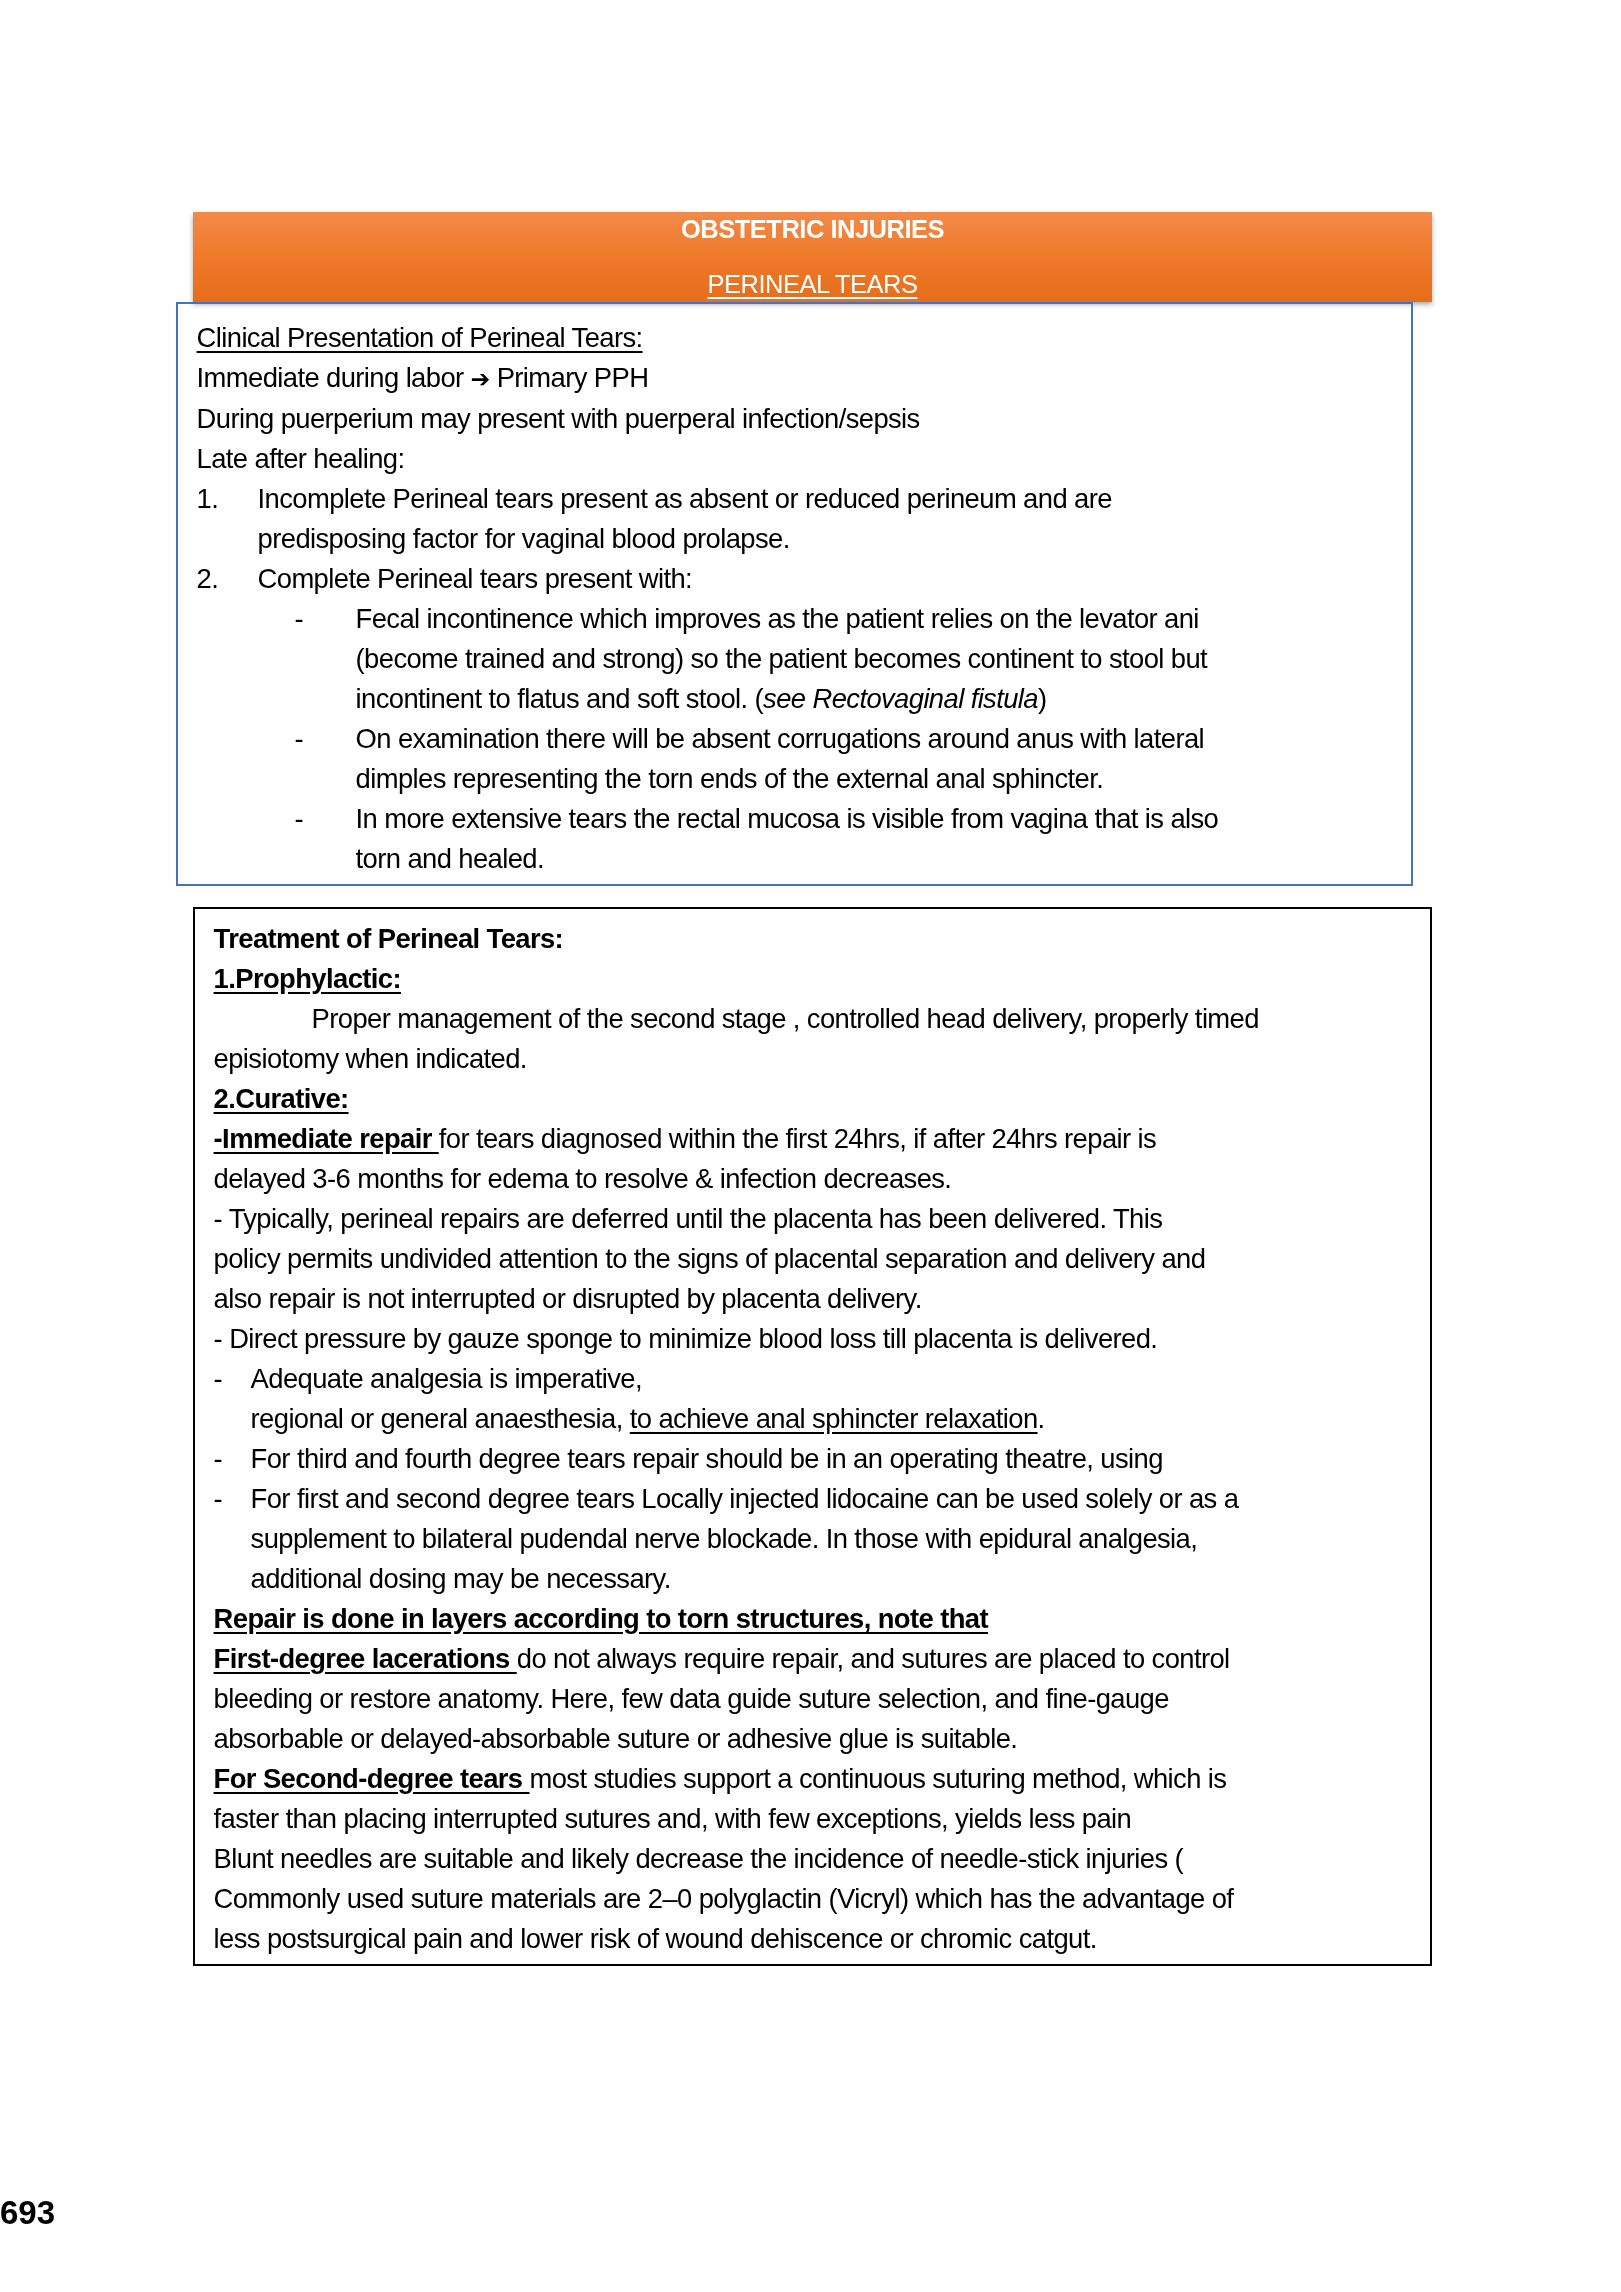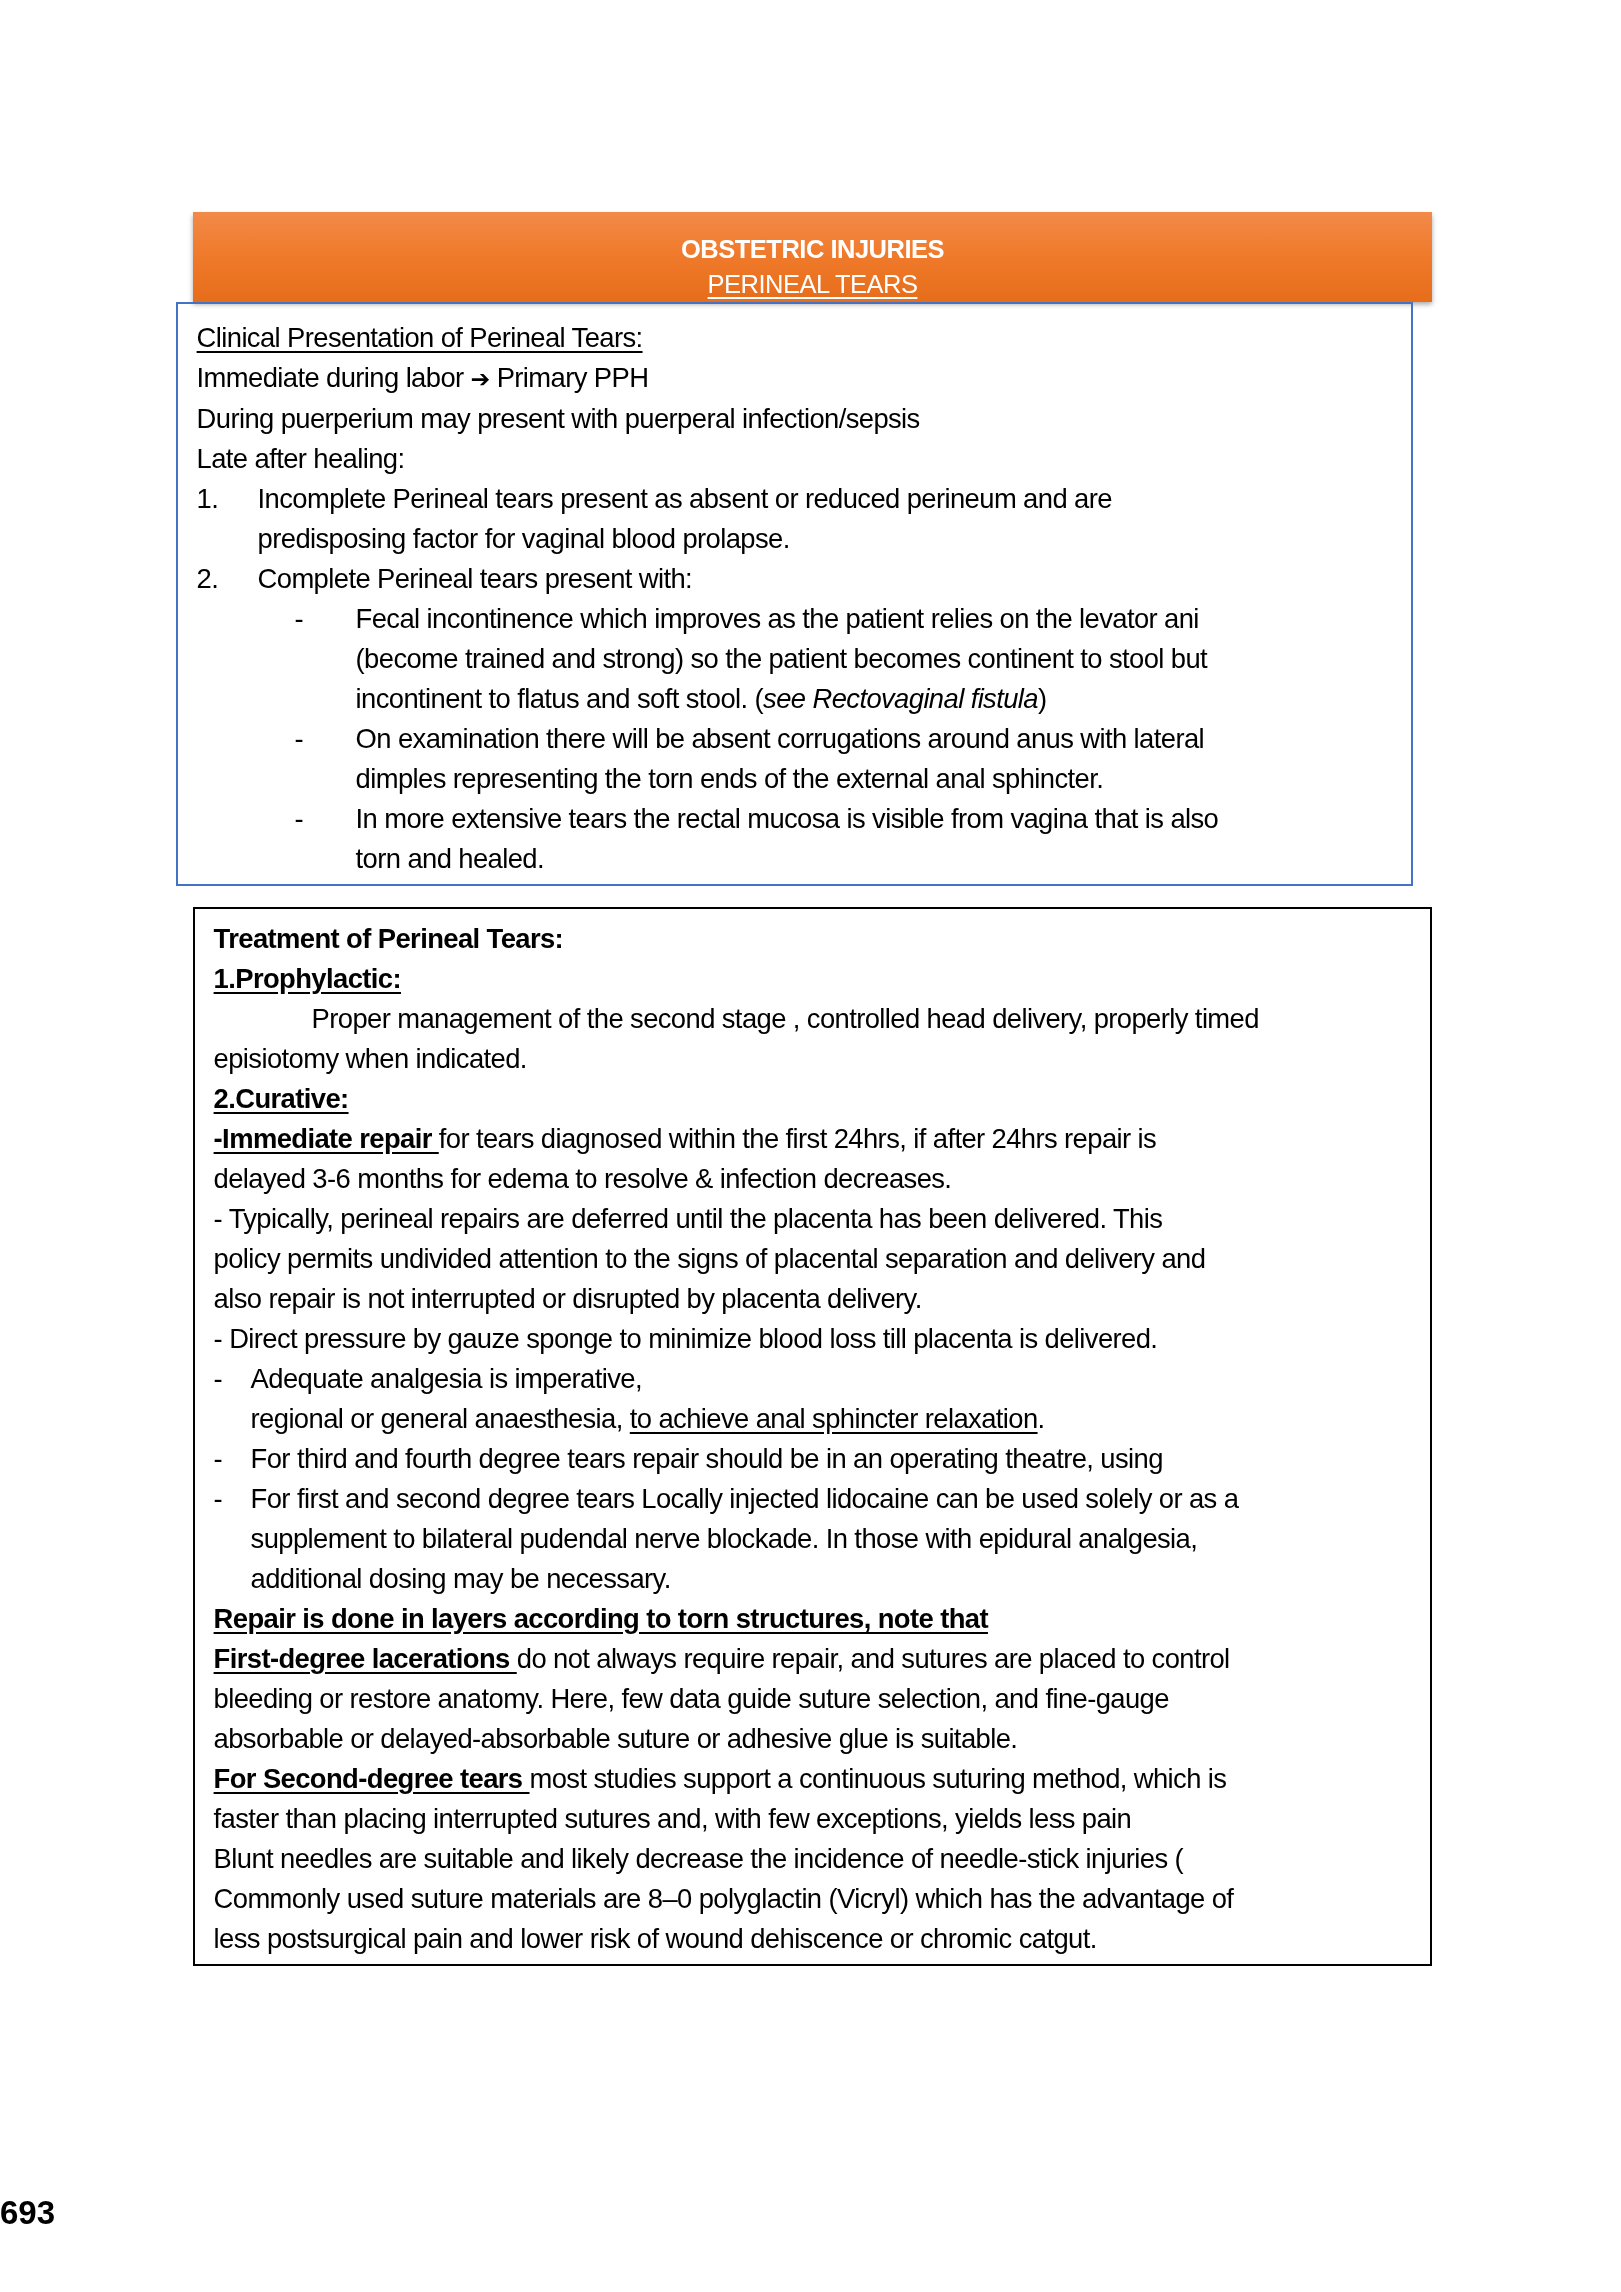--- a/index.html
+++ b/index.html
@@ -5,21 +5,21 @@
     html, body { margin: 0; padding: 0; background: #ffffff; }
     body {
       width: 1621px; height: 2293px; position: relative; overflow: hidden;
       font-family: "Liberation Sans", sans-serif; color: #000;
     }
     .header {
       position: absolute; left: 193px; top: 212px; width: 1239px; height: 90px;
       background: linear-gradient(to bottom, #f28a4a 0%, #f07b2c 45%, #e66d1a 100%);
       box-shadow: 0 2.9px 4.9px rgba(0,0,0,0.35);
       text-align: center; color: #fff; font-weight: bold;
-      display: flex; flex-direction: column; justify-content: flex-end; align-items: center;
+      display: flex; flex-direction: column; justify-content: space-between; align-items: center;
     }
     .header .t1 { font-size: 25.5px; line-height: 35px; letter-spacing: -0.5px; }
     .header .t2 { font-size: 25.5px; line-height: 35px; font-weight: normal; text-decoration: underline; text-underline-offset: 3.9px; letter-spacing: -0.5px; }
 
     .box-blue {
       position: absolute; left: 176px; top: 302px; width: 1237px; height: 584px;
       border: 2.9px solid #4472c4; border-top-width: 2px; box-sizing: border-box;
       padding: 13.7px 17.6px 0 18.6px;
     }
     .box-black {
@@ -90,18 +90,18 @@
   <div class="line"><span class="dash2">-</span><span>For first and second degree tears Locally injected lidocaine can be used solely or as a</span></div>
   <div class="line ind3">supplement to bilateral pudendal nerve blockade. In those with epidural analgesia,</div>
   <div class="line ind3">additional dosing may be necessary.</div>
   <div class="line b u">Repair is done in layers according to torn structures, note that</div>
   <div class="line"><span class="b u">First-degree lacerations </span><span>do not always require repair, and sutures are placed to control</span></div>
   <div class="line">bleeding or restore anatomy. Here, few data guide suture selection, and fine-gauge</div>
   <div class="line">absorbable or delayed-absorbable suture or adhesive glue is suitable.</div>
   <div class="line"><span class="b u">For Second-degree tears </span><span>most studies support a continuous suturing method, which is</span></div>
   <div class="line">faster than placing interrupted sutures and, with few exceptions, yields less pain</div>
   <div class="line">Blunt needles are suitable and likely decrease the incidence of needle-stick injuries (</div>
-  <div class="line">Commonly used suture materials are 8–0 polyglactin (Vicryl) which has the advantage of</div>
+  <div class="line">Commonly used suture materials are 2–0 polyglactin (Vicryl) which has the advantage of</div>
   <div class="line">less postsurgical pain and lower risk of wound dehiscence or chromic catgut.</div>
 </div>
 
 <div class="page-number">693</div>
 
 
 </body></html>

